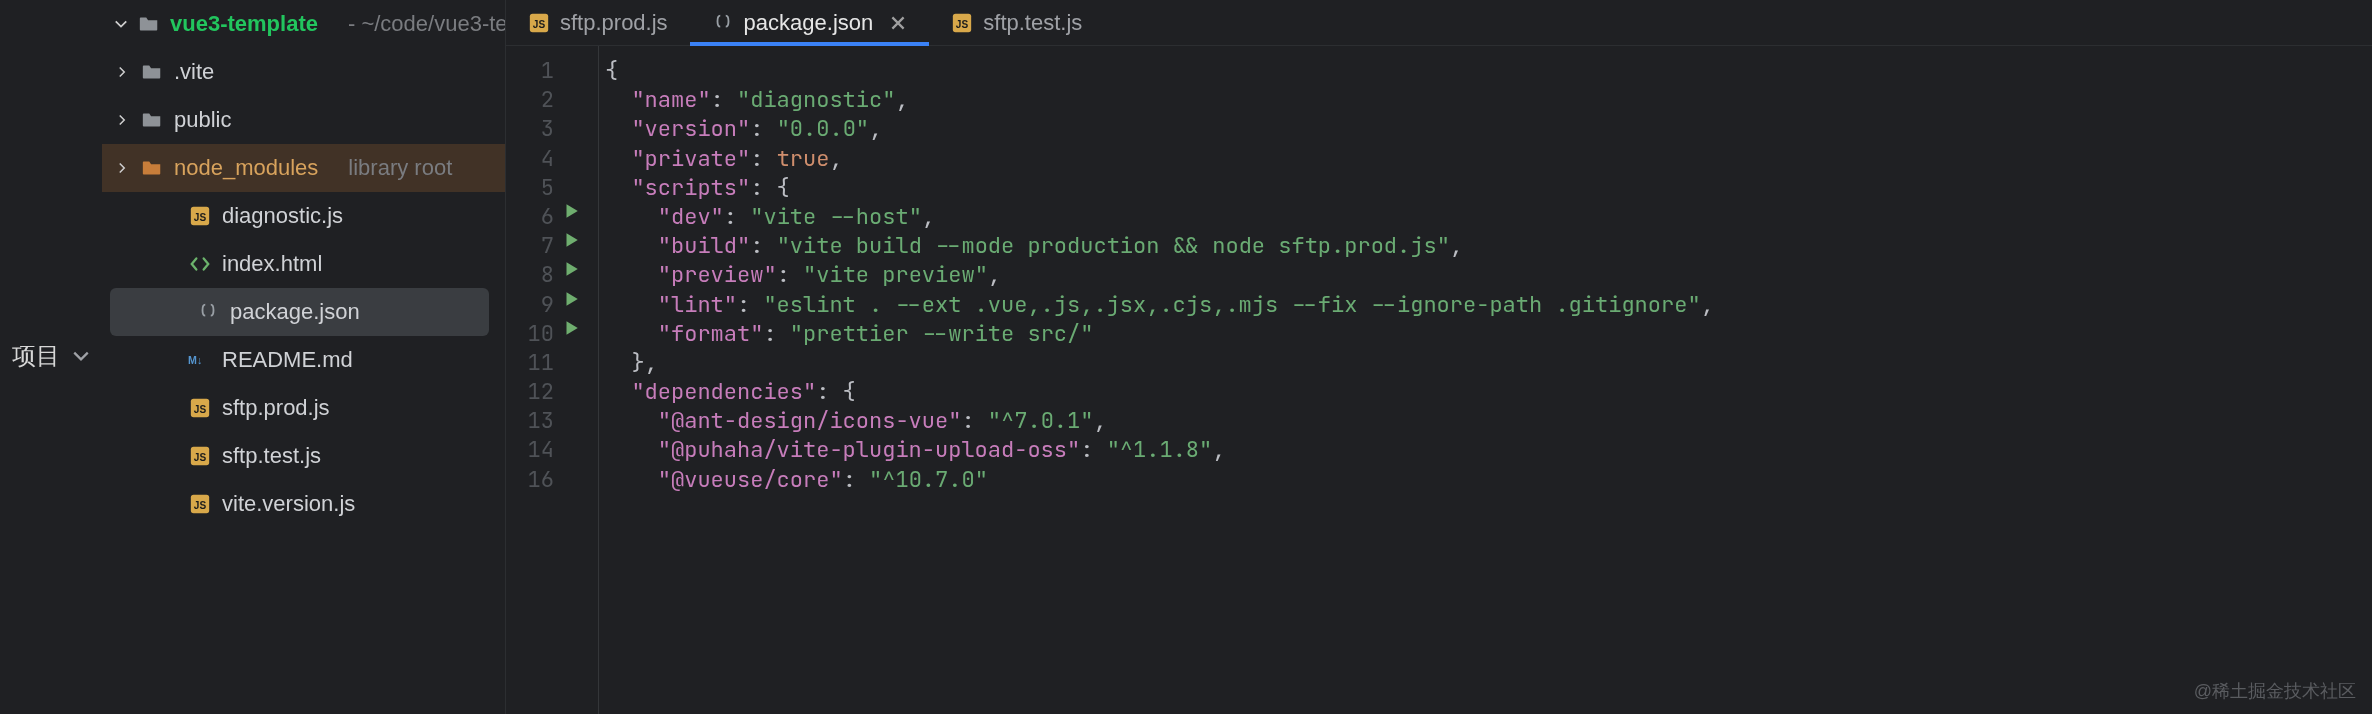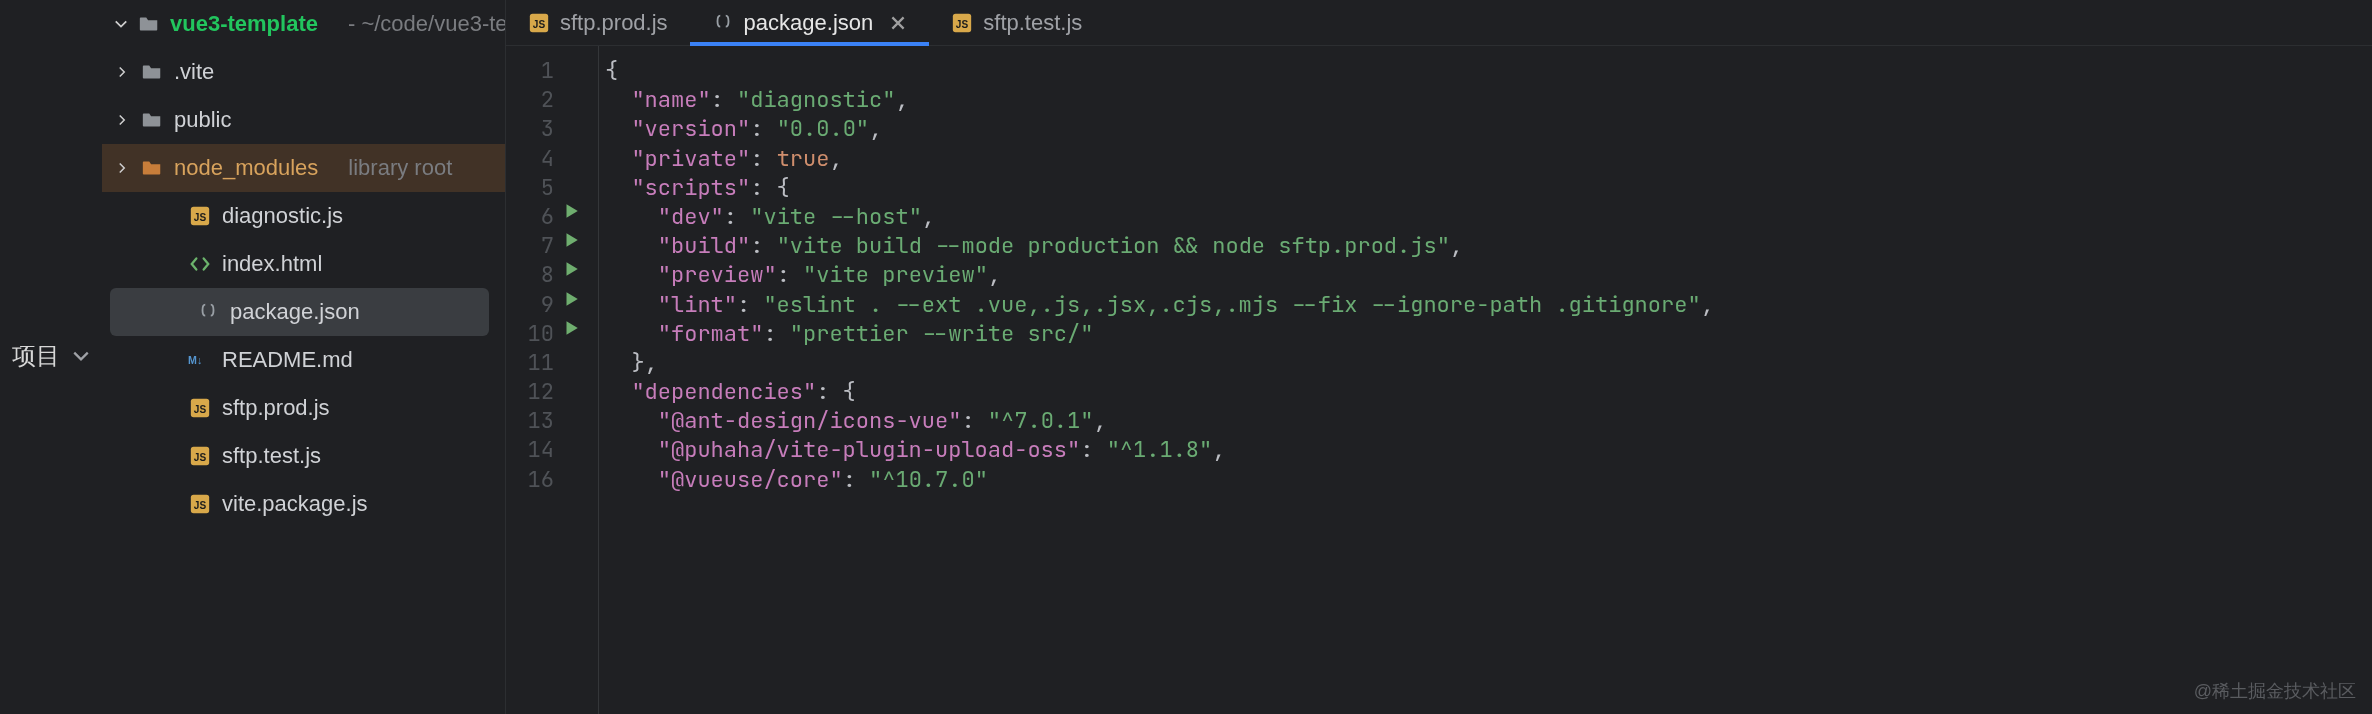--- a/index.html
+++ b/index.html
@@ -189,21 +189,21 @@
             <span class="label">sftp.test.js</span>
           </div>
           <div class="tree-row depth2">
             <span class="toggle"></span>
             <span class="icon">
               <svg width="22" height="22" viewBox="0 0 24 24">
                 <rect class="jsbox" x="2" y="2" width="20" height="20" rx="3"></rect>
                 <text x="12" y="17" text-anchor="middle" font-size="11" font-family="Arial" font-weight="700" fill="#1b1b1b">JS</text>
               </svg>
             </span>
-            <span class="label">vite.package.js</span>
+            <span class="label">vite.version.js</span>
           </div>
         </div>
     </div>
   </div>
 
   <div class="editor-area">
     <div class="tabbar" id="tabbar">
         <div class="tab">
           <span class="ficon">
             <svg width="22" height="22" viewBox="0 0 24 24">

